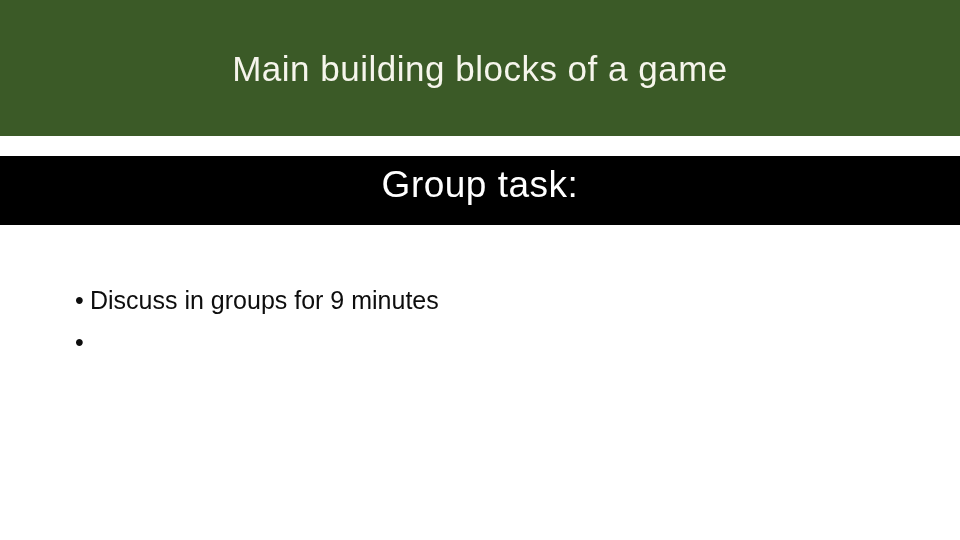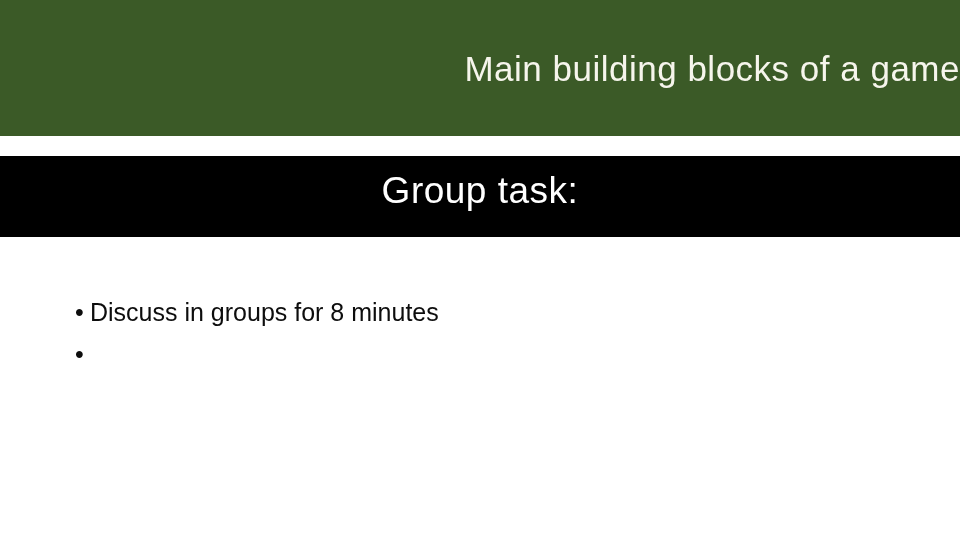--- a/index.html
+++ b/index.html
@@ -15,40 +15,40 @@
     background: var(--background, #ffffff);
     font-family: "Liberation Sans", sans-serif;
   }
   .title-band {
     box-sizing: border-box;
     width: 100%;
     height: 136px;
     background: var(--header-green, #3B5A27);
     display: flex;
     align-items: center;
-    justify-content: flex-end;
+    justify-content: center;
   }
   .slide-title {
     margin: 0;
     font-size: 35px;
     font-weight: normal;
     letter-spacing: 0.5px;
     line-height: 1;
     color: var(--title-text, #F6F5EC);
     white-space: nowrap;
   }
   .band-separator {
     width: 100%;
     height: 20px;
     background: var(--background, #ffffff);
   }
   .task-band {
     box-sizing: border-box;
     width: 100%;
-    height: 81px;
+    height: 69px;
     background: var(--band-black, #000000);
     display: flex;
     align-items: center;
     justify-content: center;
     padding-bottom: 12px;
   }
   .task-heading {
     margin: 0;
     font-size: 37px;
     font-weight: normal;
@@ -89,20 +89,20 @@
 
   <div class="band-separator"></div>
 
   <div class="task-band">
     <h2 class="task-heading">Group task:</h2>
   </div>
 
   <ul class="bullet-list">
     <li class="bullet-item">
       <span class="bullet-marker">•</span>
-      <span class="bullet-text">Discuss in groups for 8 minutes</span>
+      <span class="bullet-text">Discuss in groups for 9 minutes</span>
     </li>
     <li class="bullet-item">
       <span class="bullet-marker">•</span>
     </li>
   </ul>
 
 </div>
 
 </body></html>

